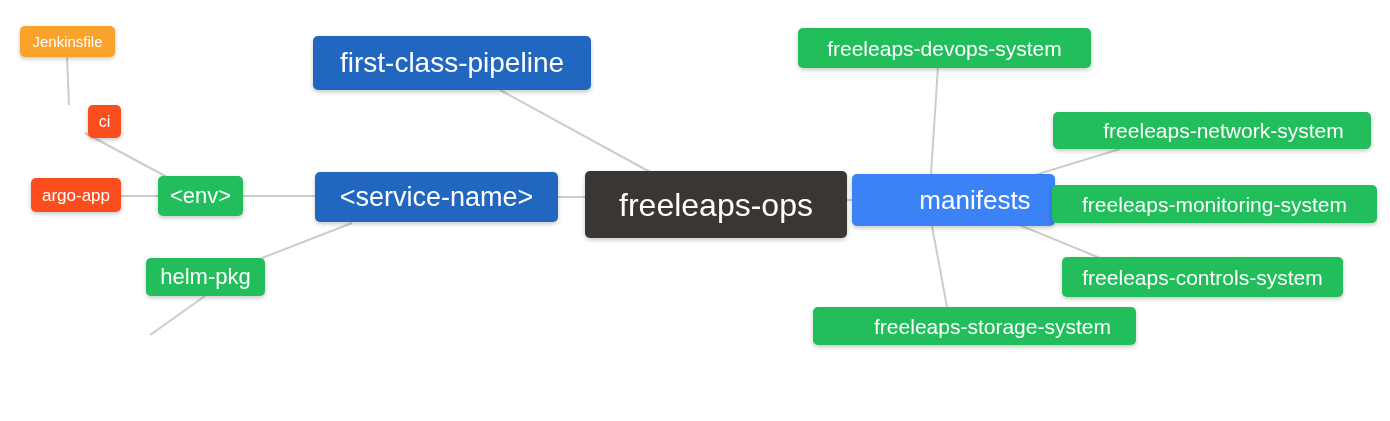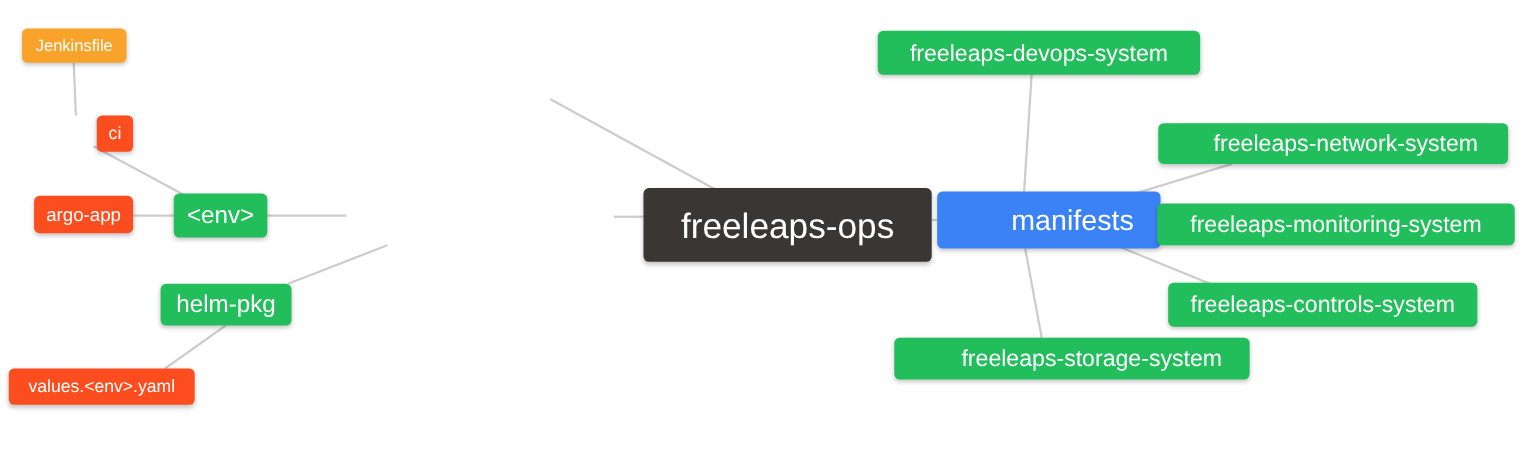--- a/index.html
+++ b/index.html
@@ -77,21 +77,22 @@
     <line x1="1012" y1="202" x2="1052" y2="203"></line>
     <line x1="1012" y1="222" x2="1100" y2="258"></line>
     <line x1="932" y1="226" x2="947" y2="307"></line>
   </svg>
 
   <div class="node" id="n-jenkinsfile" style="background: rgb(249, 163, 43);">Jenkinsfile</div>
   <div class="node" id="n-ci" style="background: rgb(251, 77, 30);">ci</div>
   <div class="node" id="n-argo-app" style="background: rgb(251, 77, 30);">argo-app</div>
   <div class="node" id="n-env" style="background: rgb(35, 190, 92);">&lt;env&gt;</div>
   <div class="node" id="n-helm-pkg" style="background: rgb(35, 190, 92);">helm-pkg</div>
-  <div class="node" id="n-values-env-yaml" style="background: rgb(251, 77, 30);">values.&lt;env&gt;.yaml</div>
+  <div class="node" id="n-first-class-pipeline" style="background: rgb(33, 103, 192);">first-class-pipeline</div>
+  <div class="node" id="n-service-name" style="background: rgb(33, 103, 192);">&lt;service-name&gt;</div>
   <div class="node" id="n-freeleaps-ops" style="background: rgb(58, 54, 51);">freeleaps-ops</div>
   <div class="node" id="n-manifests" style="background: #3b82f6; padding-left: 43px;">manifests</div>
   <div class="node" id="n-devops-system" style="background: rgb(35, 190, 92);">freeleaps-devops-system</div>
   <div class="node" id="n-network-system" style="background: rgb(35, 190, 92);">freeleaps-network-system</div>
   <div class="node" id="n-monitoring-system" style="background: rgb(35, 190, 92);">freeleaps-monitoring-system</div>
   <div class="node" id="n-controls-system" style="background: rgb(35, 190, 92);">freeleaps-controls-system</div>
   <div class="node" id="n-storage-system" style="background: rgb(35, 190, 92);">freeleaps-storage-system</div>
 
 </div>
 

